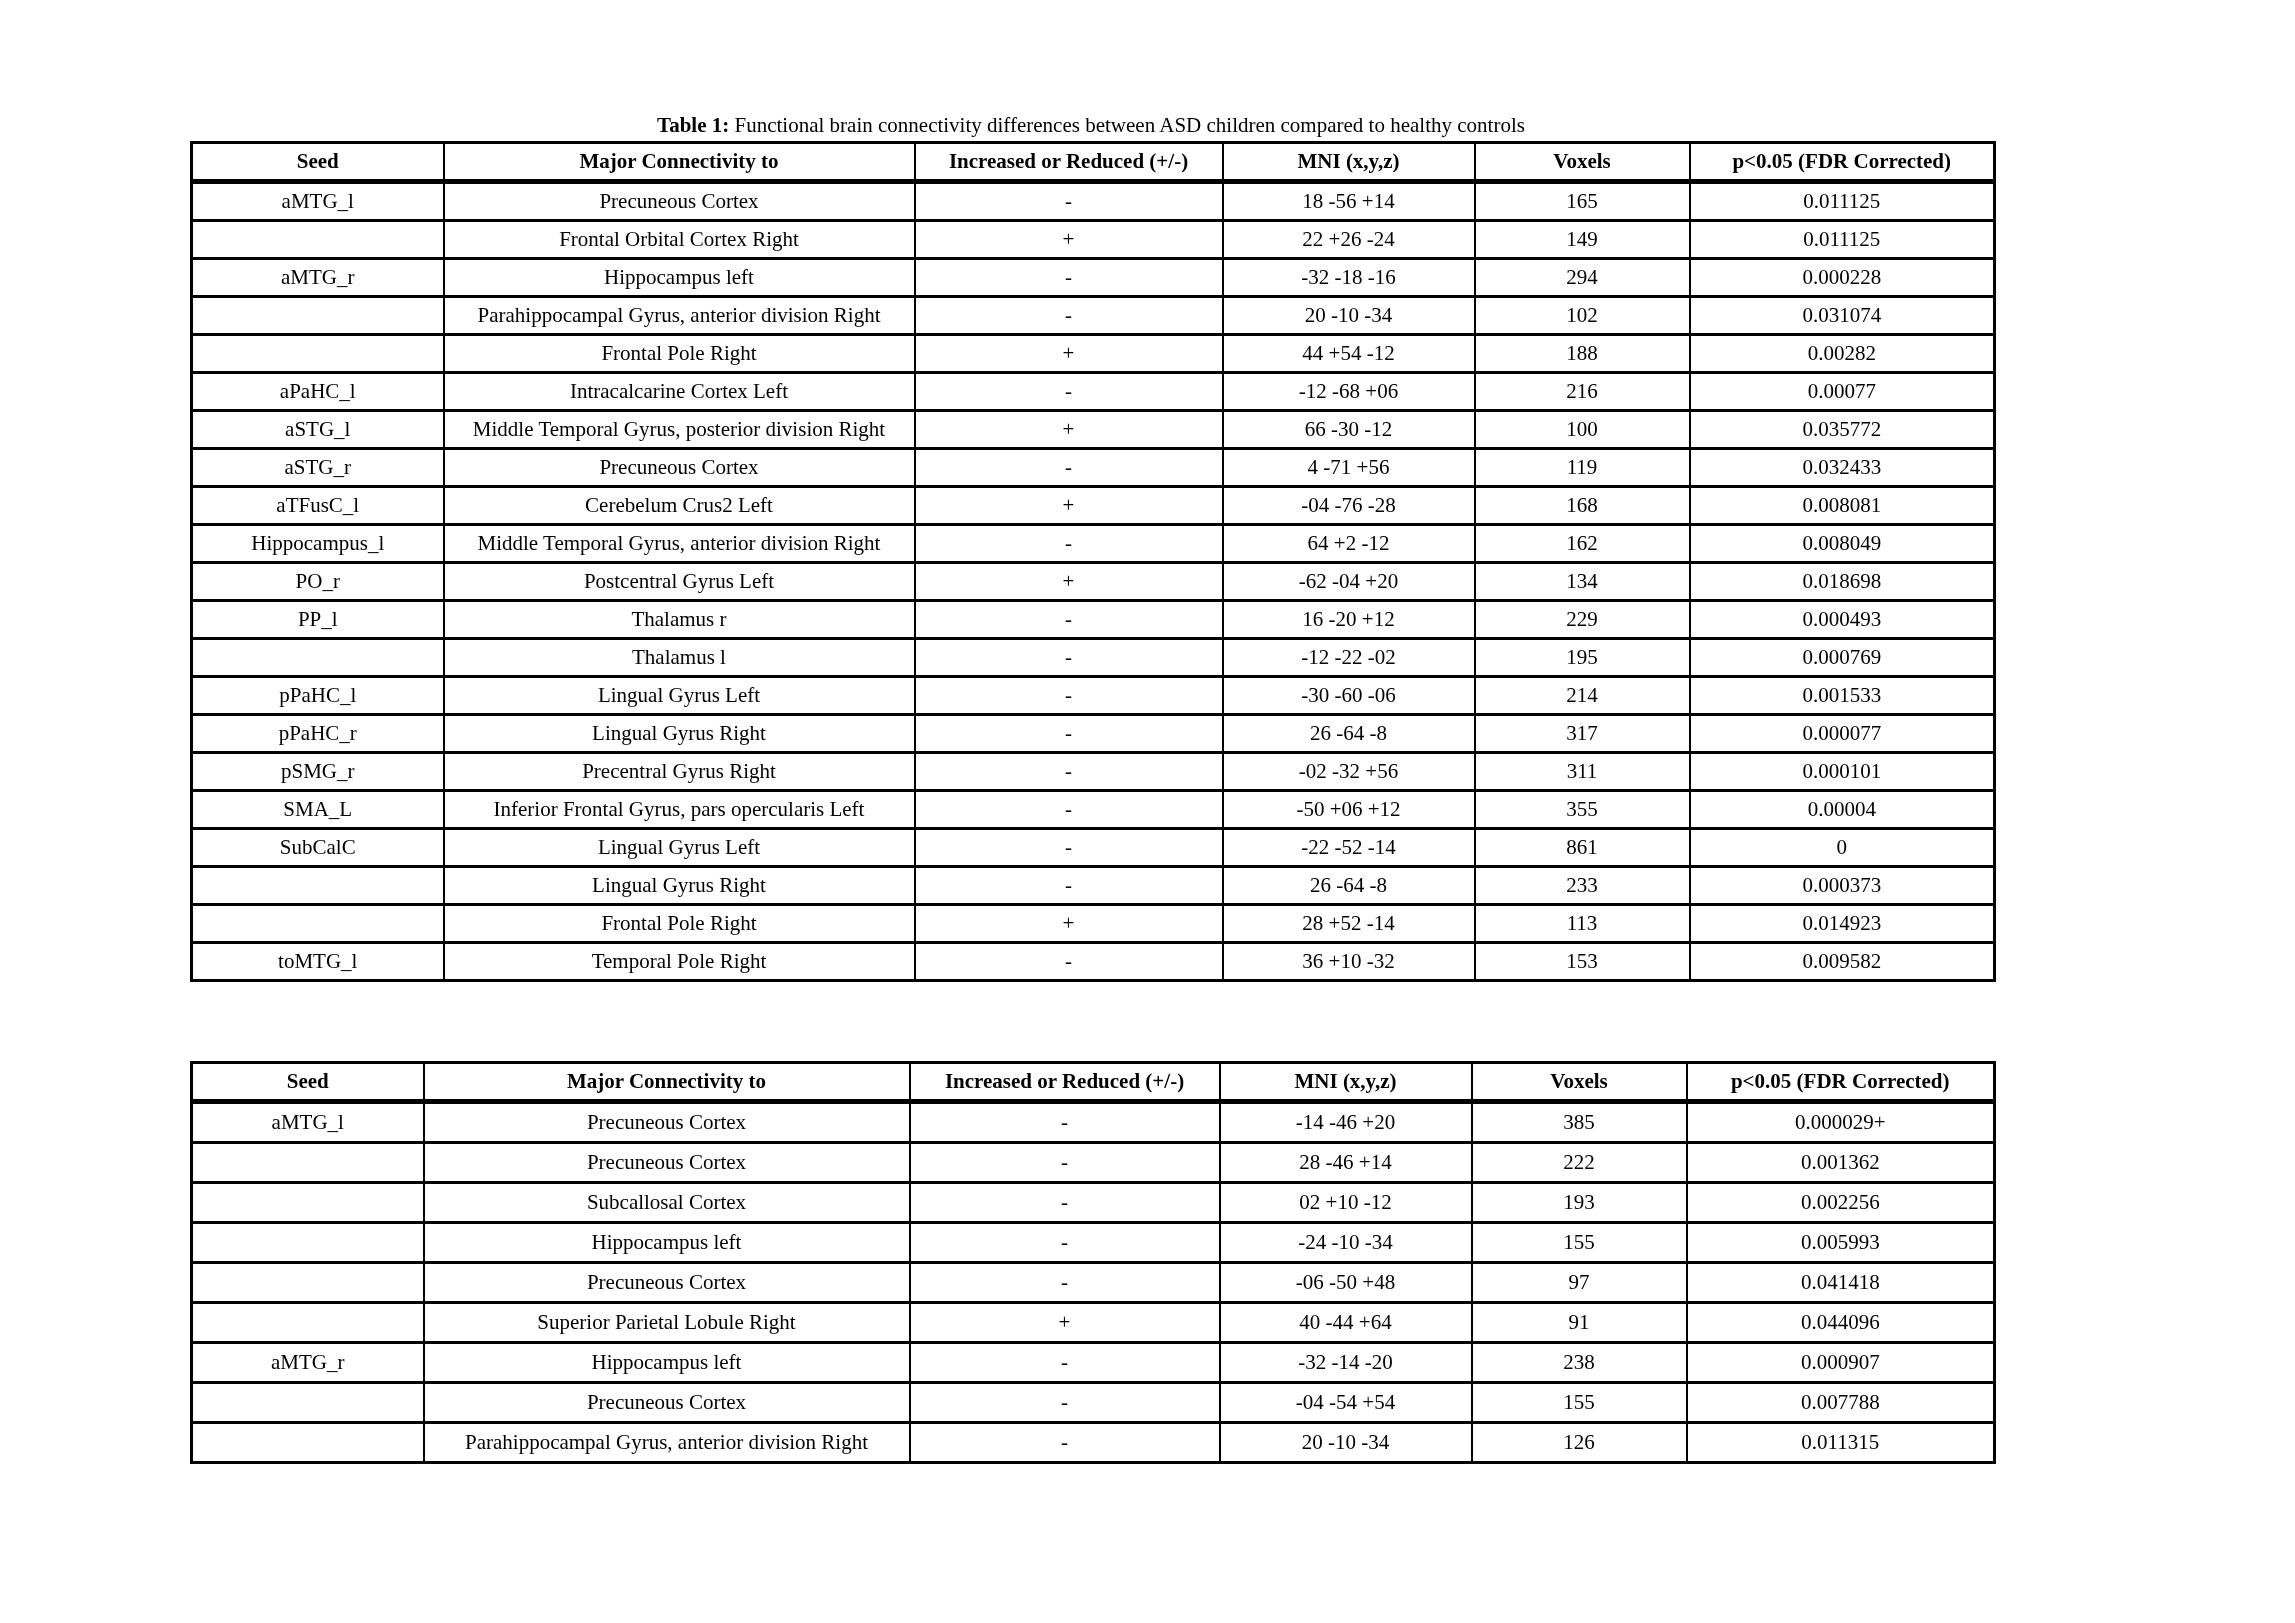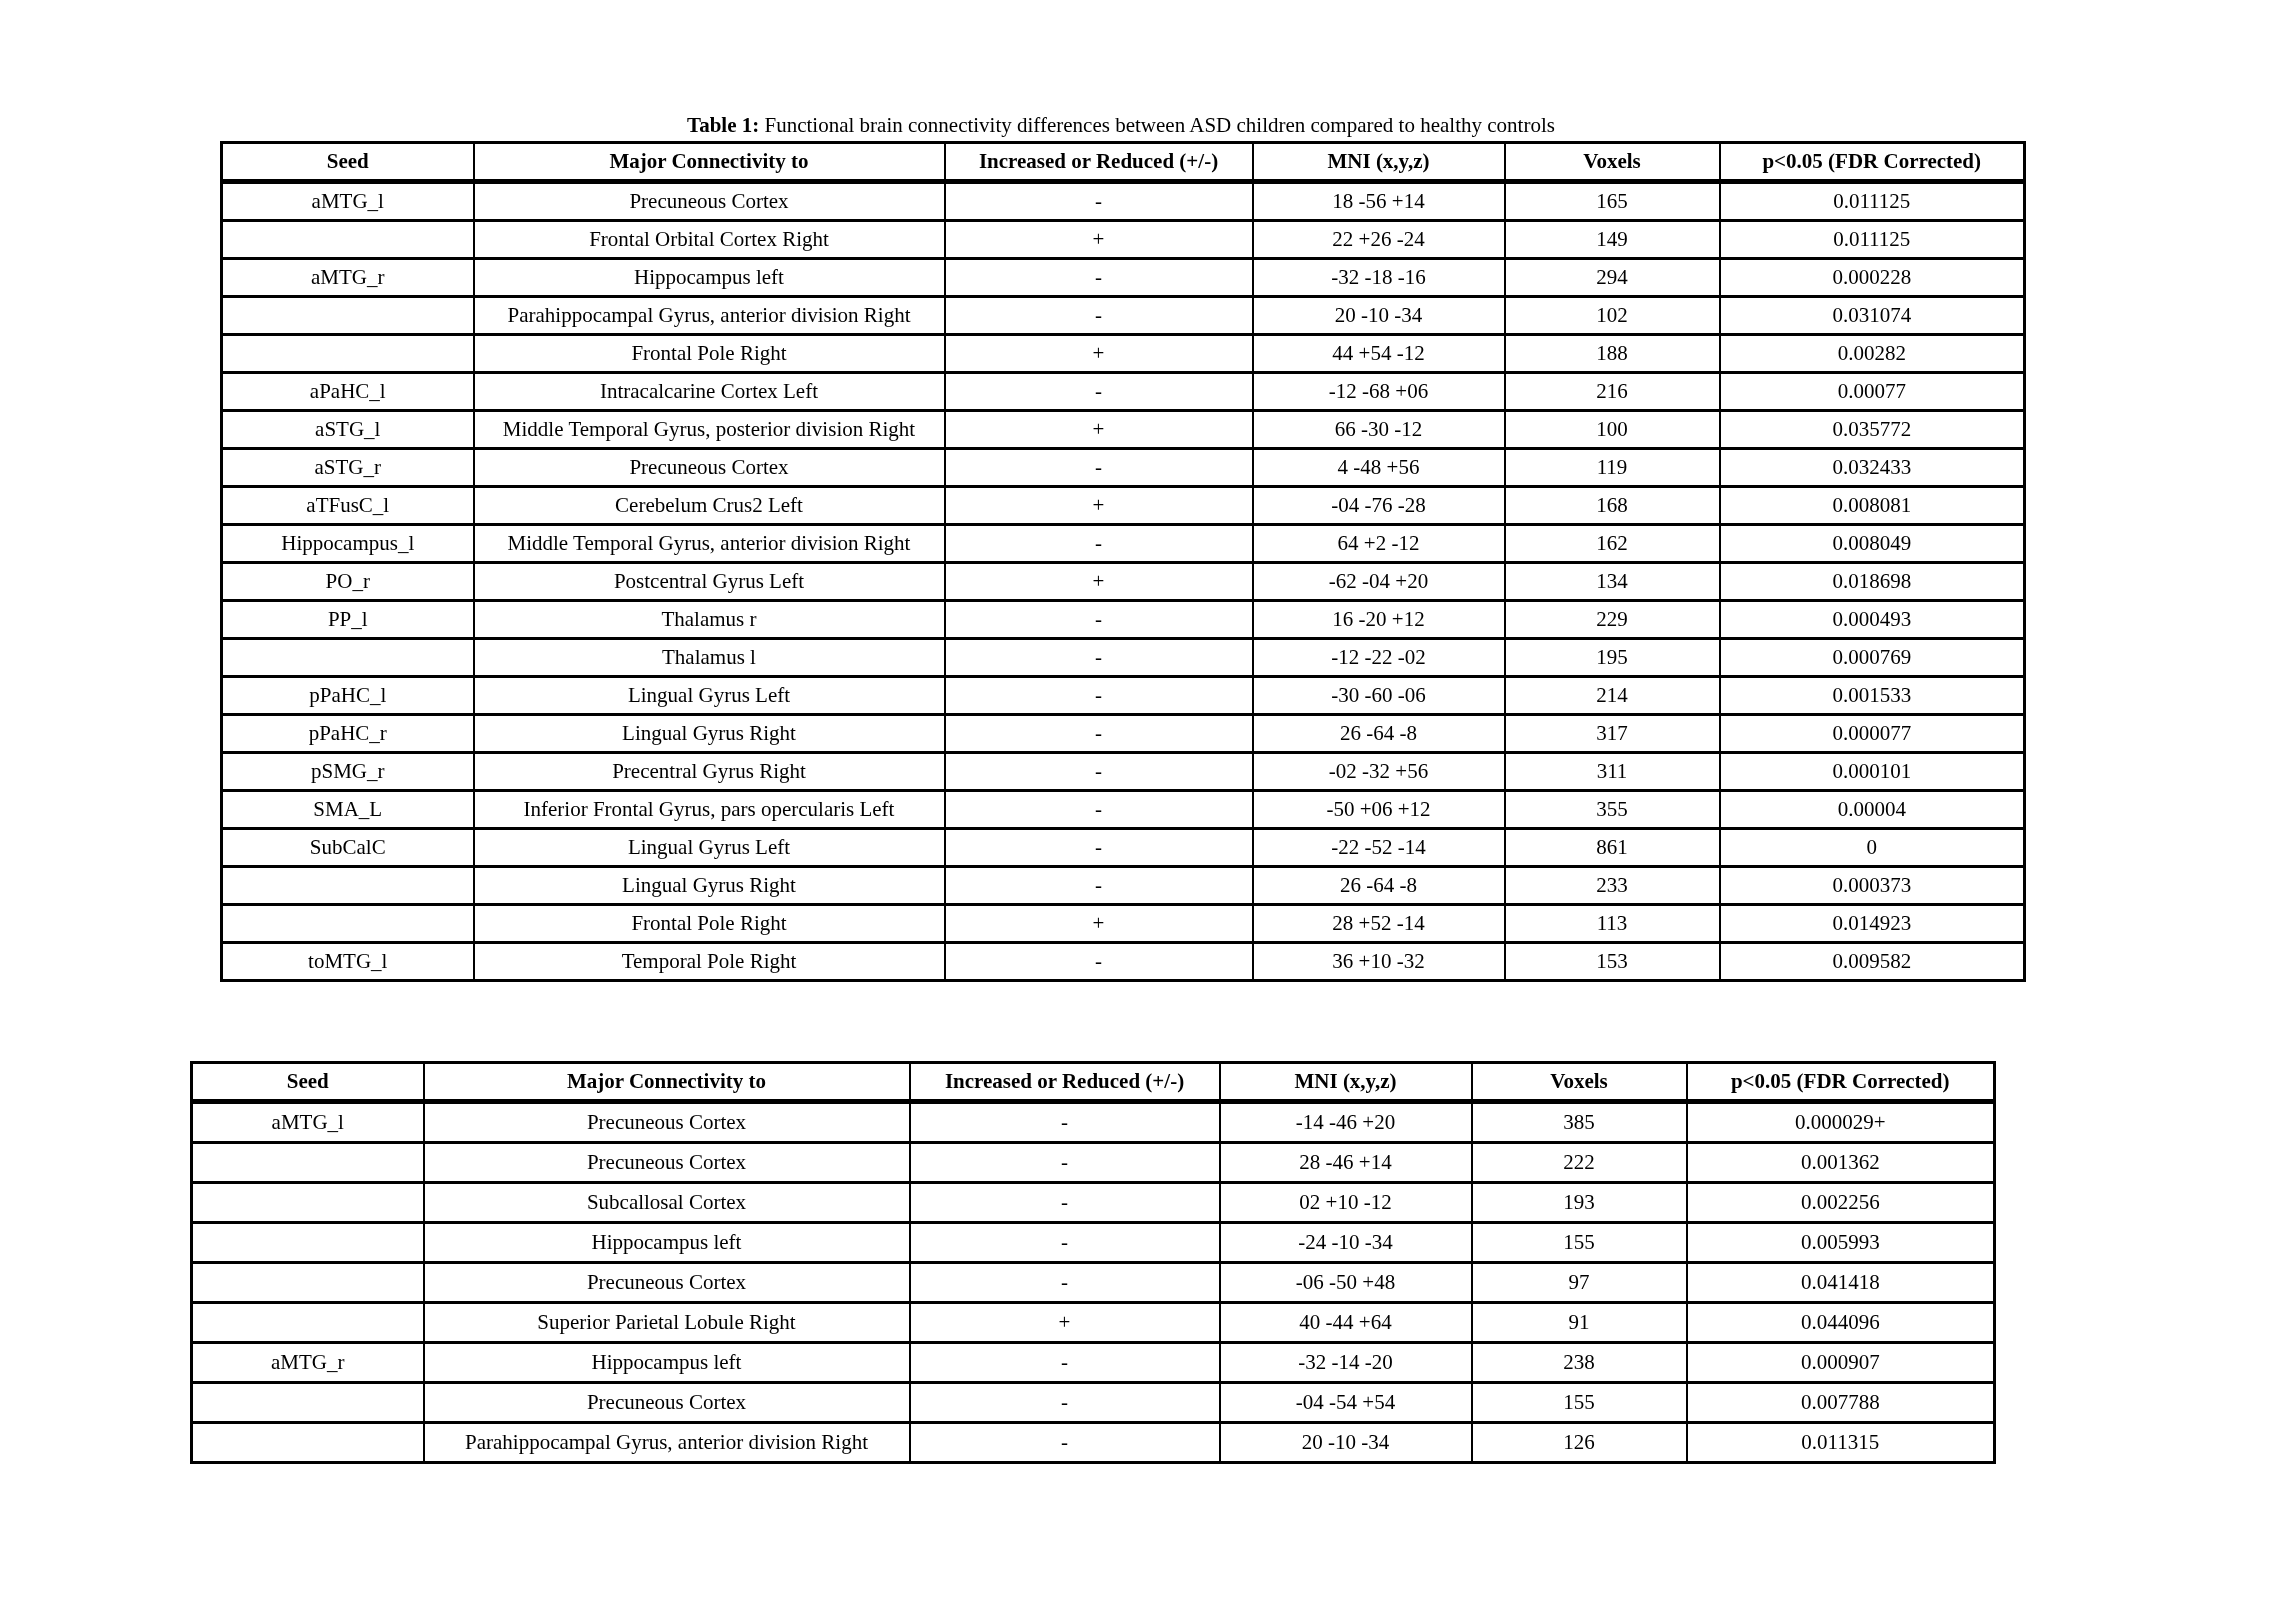--- a/index.html
+++ b/index.html
@@ -13,21 +13,21 @@
       position: relative;
       overflow: hidden;
       font-family: "Liberation Serif", "DejaVu Serif", serif;
       color: #000000;
     }
     .table-block {
       position: absolute;
       left: 190px;
       width: 1802px;
     }
-    #table1-block { top: 110px; margin-left: 30px; }
+    #table1-block { top: 110px; }
     #table2-block { top: 1061px; }
 
     .caption {
       text-align: center;
       font-size: 21px;
       line-height: 31px;
       height: 31px;
       white-space: nowrap;
     }
     .caption .cap-label { font-weight: bold; }
@@ -155,21 +155,21 @@
           <td>Middle Temporal Gyrus, posterior division Right</td>
           <td>+</td>
           <td>66 -30 -12</td>
           <td>100</td>
           <td>0.035772</td>
         </tr>
         <tr>
           <td>aSTG_r</td>
           <td>Precuneous Cortex</td>
           <td>-</td>
-          <td>4 -48 +56</td>
+          <td>4 -71 +56</td>
           <td>119</td>
           <td>0.032433</td>
         </tr>
         <tr>
           <td>aTFusC_l</td>
           <td>Cerebelum Crus2 Left</td>
           <td>+</td>
           <td>-04 -76 -28</td>
           <td>168</td>
           <td>0.008081</td>

